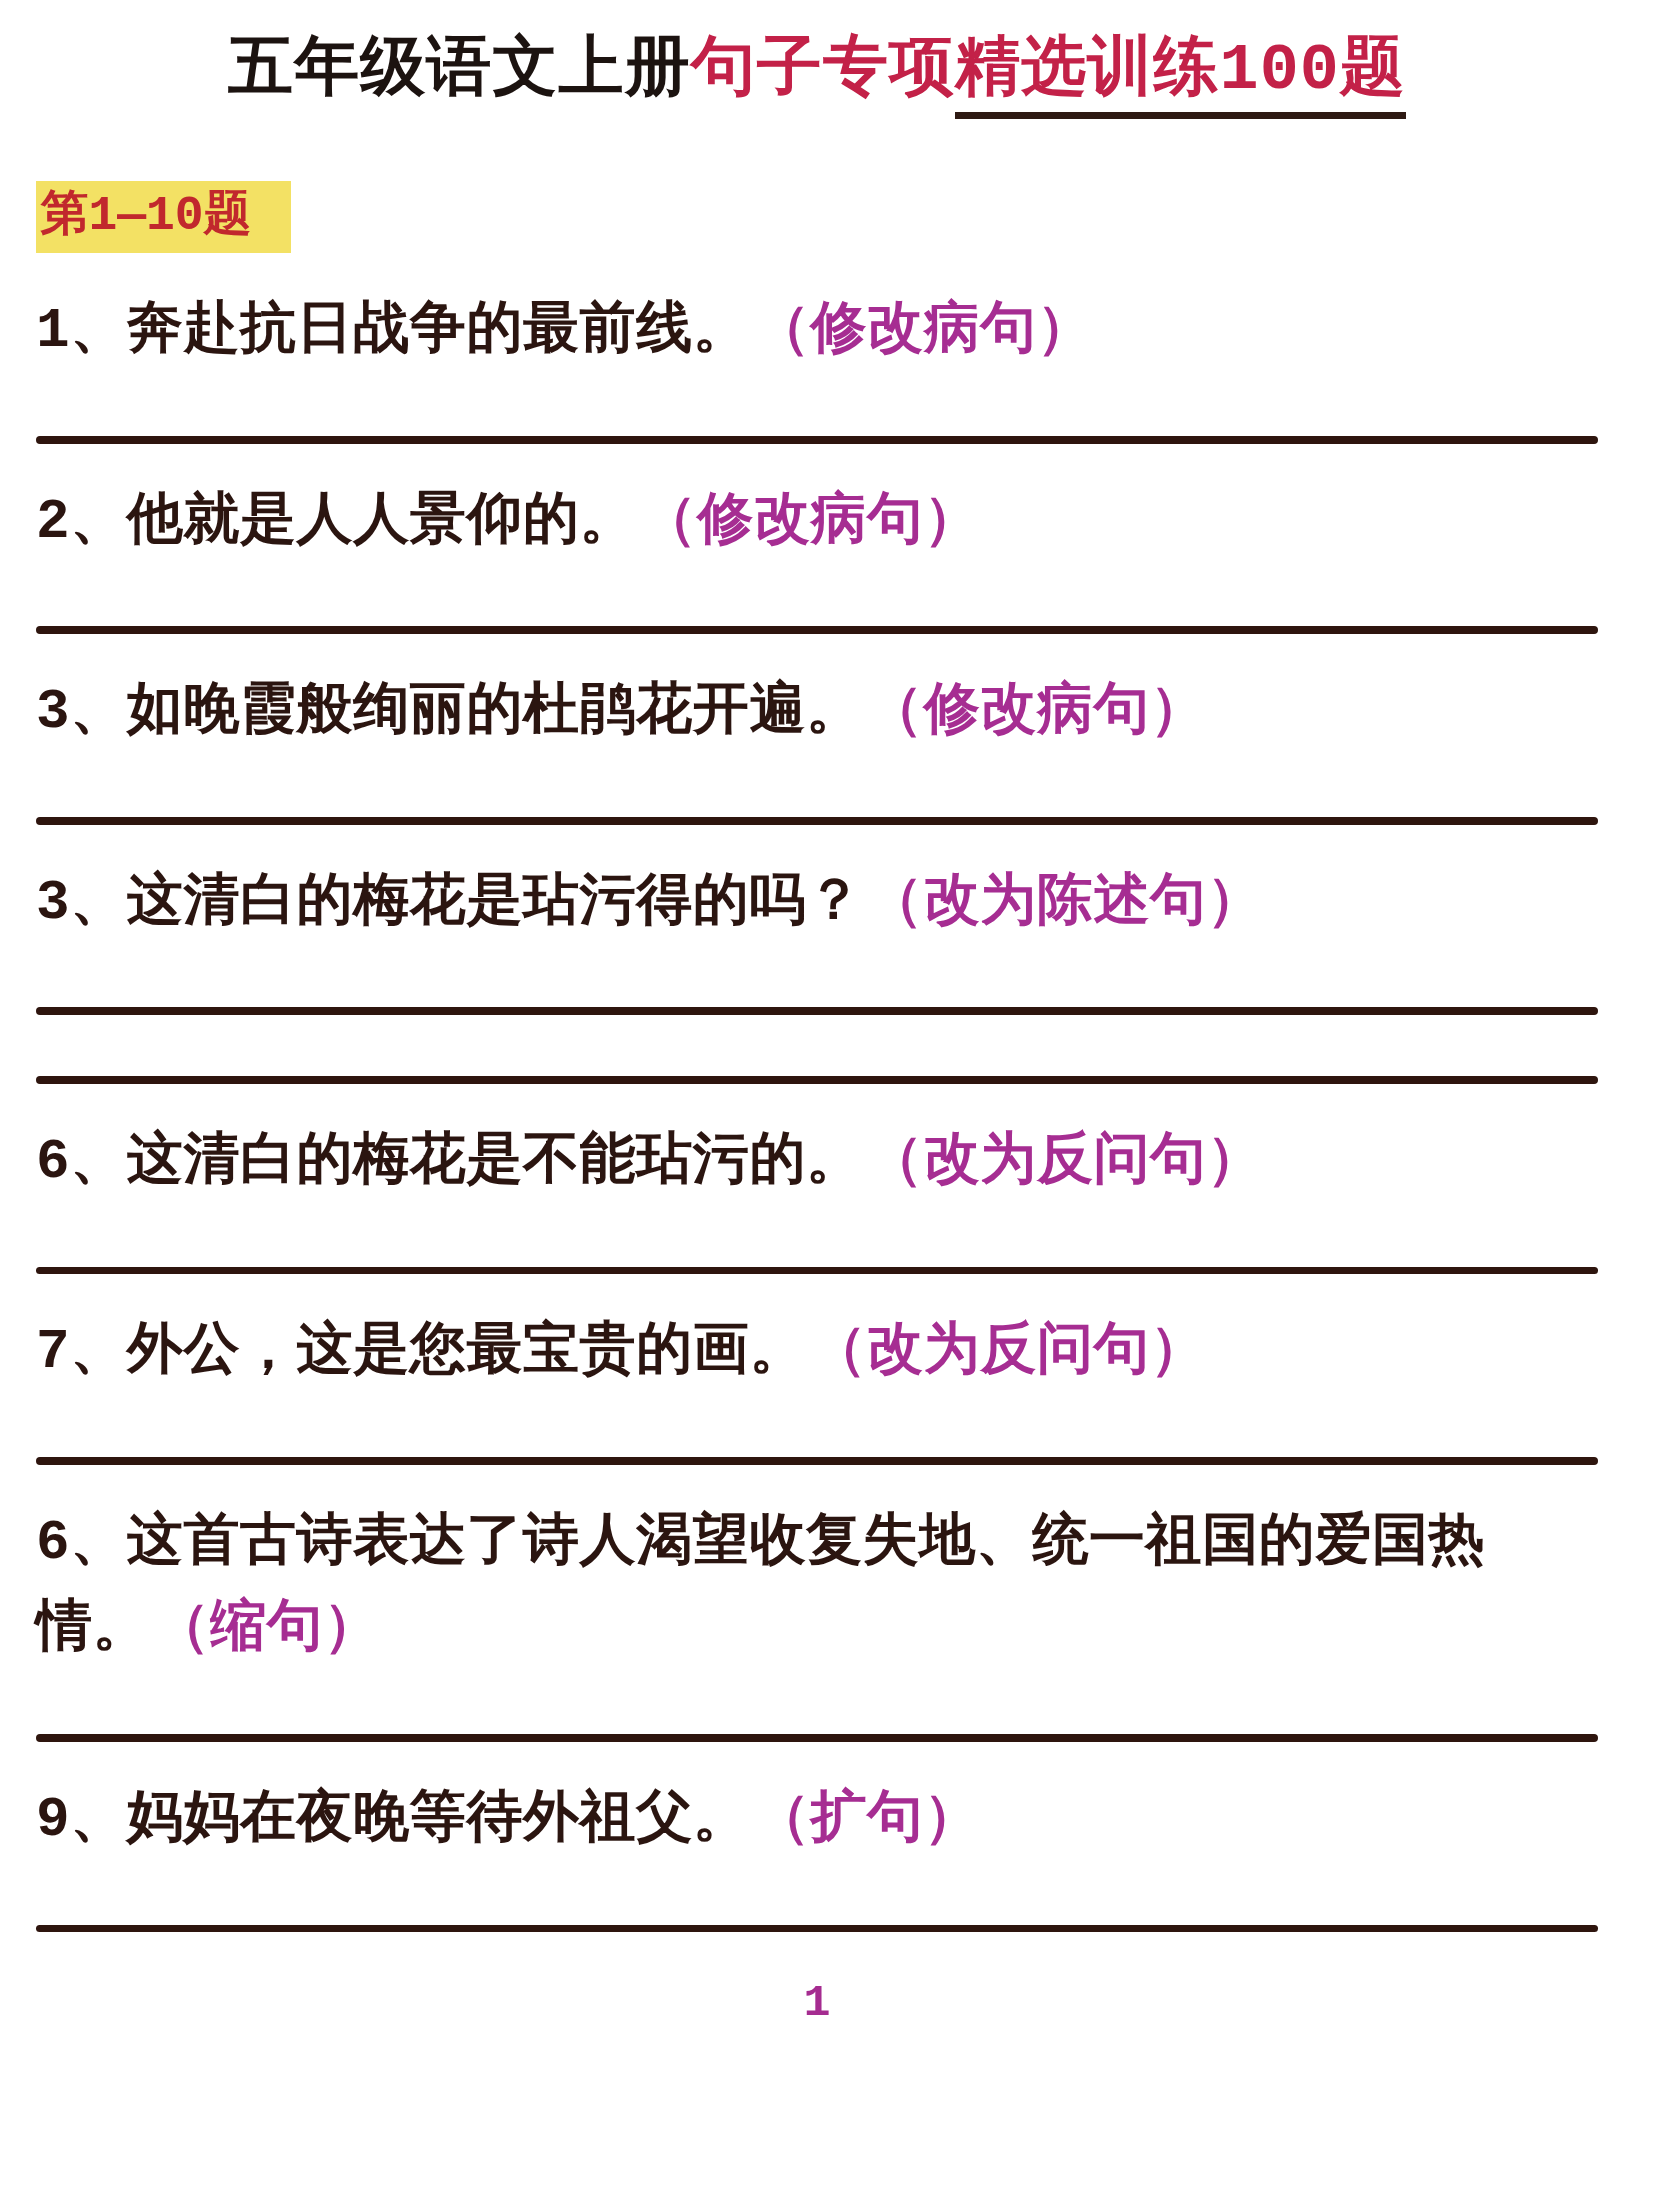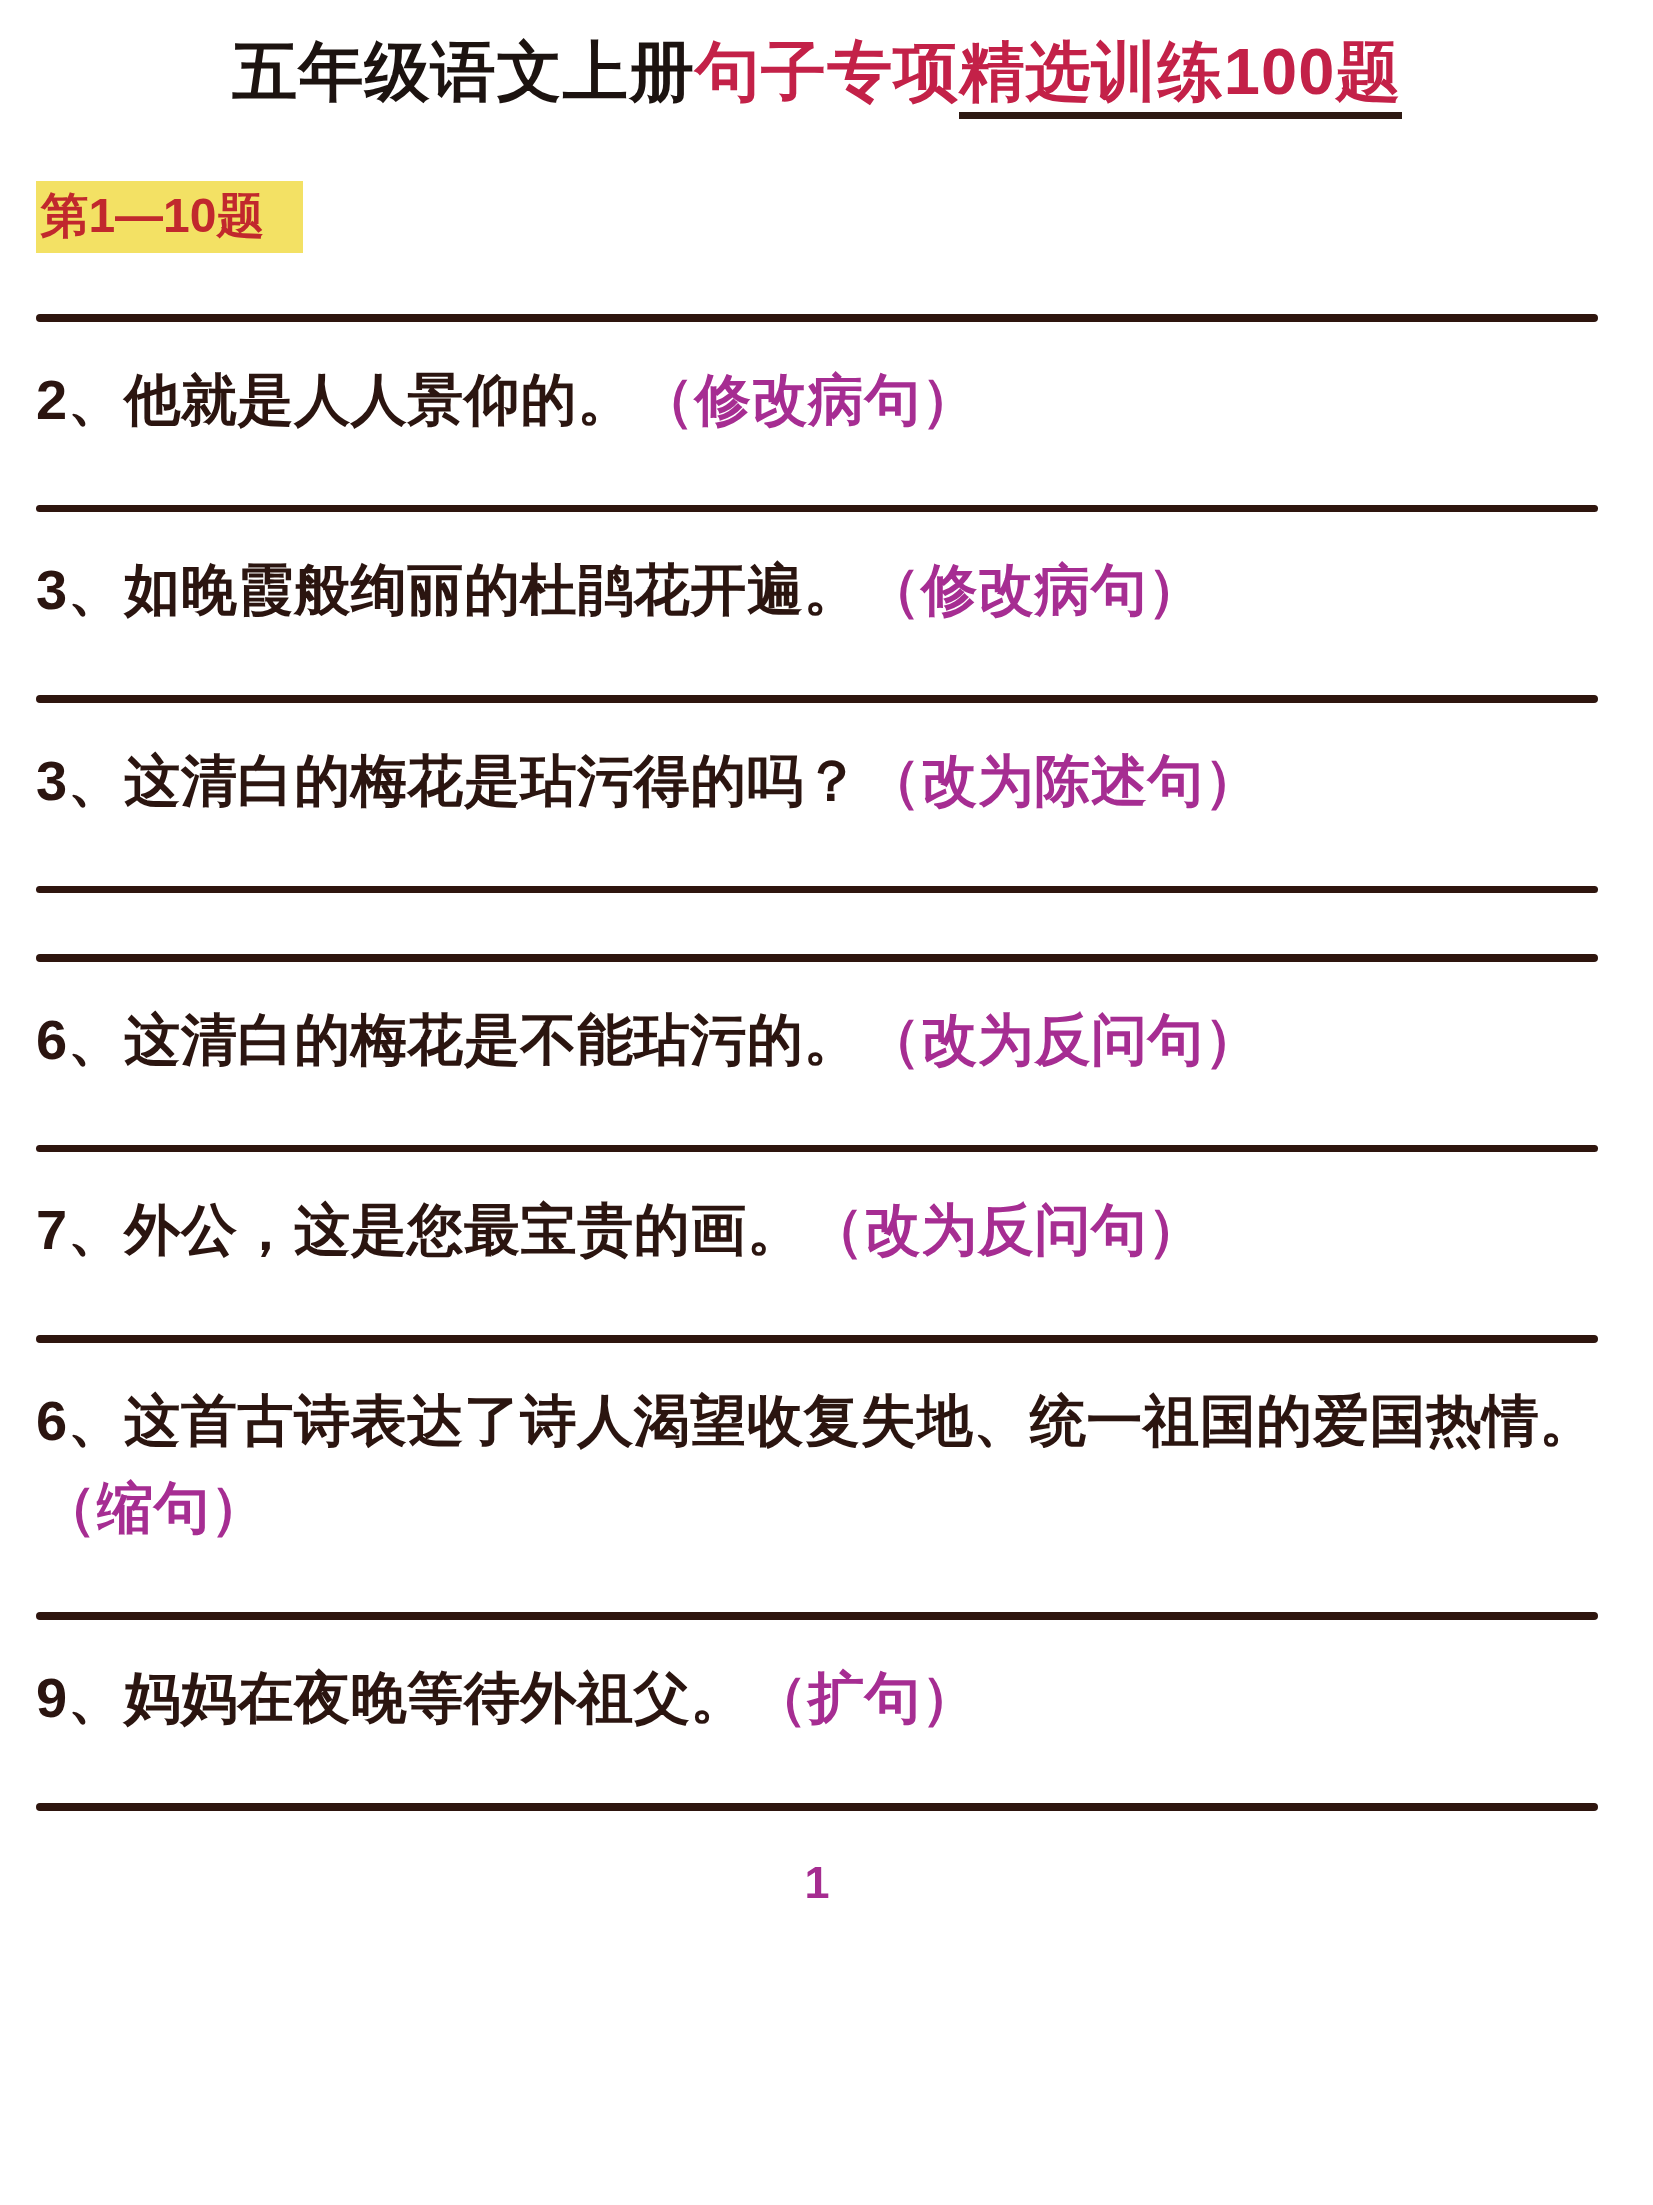--- a/index.html
+++ b/index.html
@@ -8,21 +8,21 @@
     background: #ffffff;
   }
   .page {
     position: relative;
     width: 1654px;
     height: 2205px;
     background: #ffffff;
     box-sizing: border-box;
     padding: 29px 56px 0 36px;
     overflow: hidden;
-    font-family: Liberation Sans, sans-serif;
+    font-family: Liberation Mono, monospace;
     font-weight: 700;
   }
   .title {
     margin: 0;
     text-align: center;
     font-size: 65px;
     line-height: 1.32;
     letter-spacing: 1.1px;
     color: #1c1310;
     white-space: nowrap;
@@ -67,20 +67,21 @@
 </style>
 </head>
 <body>
 
 <div class="page">
 
   <h1 class="title"><span>五年级语文上册</span><span class="t-red">句子专项</span><span class="t-red t-underline">精选训练100题</span></h1>
 
   <div class="badge"><span>第1—10题</span></div>
 
+  <div class="q-item"><span class="sentence">1、奔赴抗日战争的最前线。</span><span class="instruction">（修改病句）</span></div>
   <div class="divider"></div>
 
   <div class="q-item"><span class="sentence">2、他就是人人景仰的。</span><span class="instruction">（修改病句）</span></div>
   <div class="divider"></div>
 
   <div class="q-item"><span class="sentence">3、如晚霞般绚丽的杜鹃花开遍。</span><span class="instruction">（修改病句）</span></div>
   <div class="divider"></div>
 
   <div class="q-item"><span class="sentence">3、这清白的梅花是玷污得的吗？</span><span class="instruction">（改为陈述句）</span></div>
   <div class="divider"></div>

